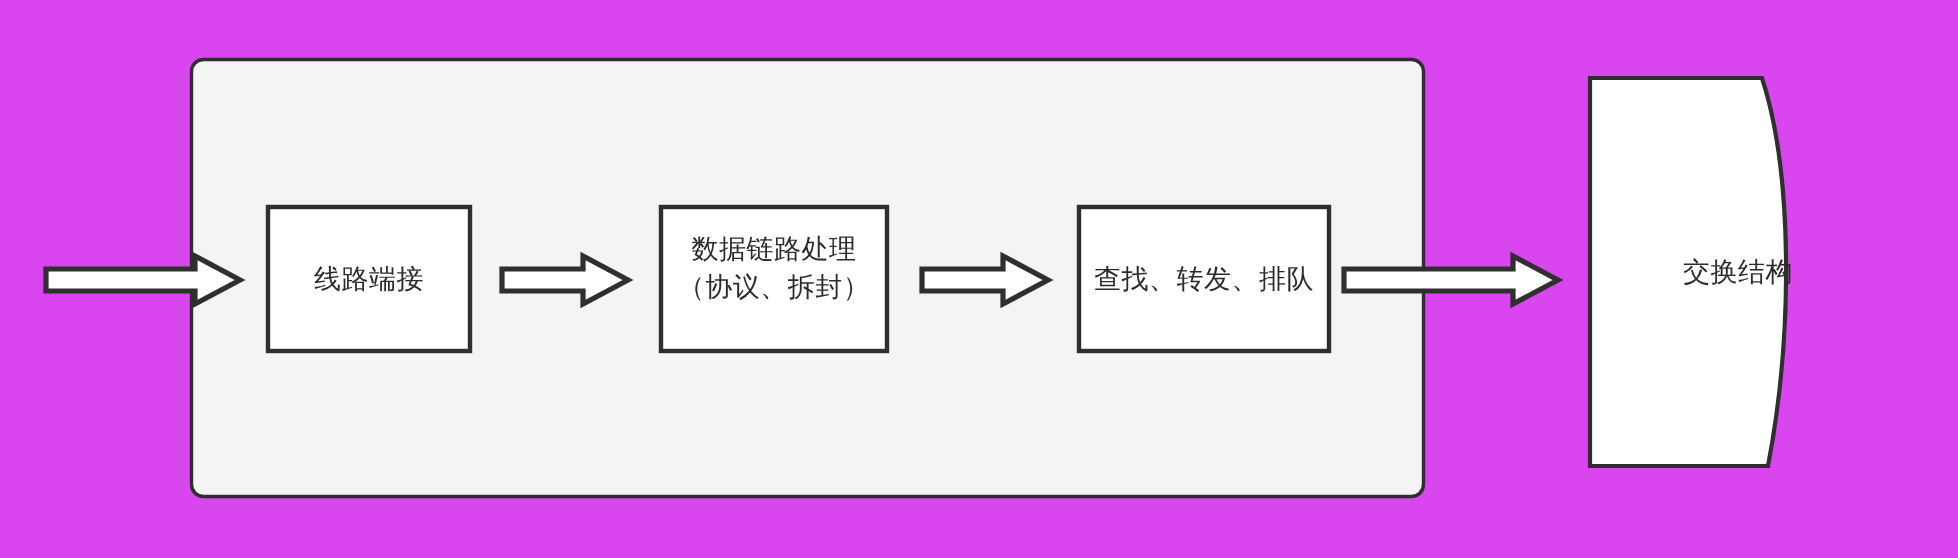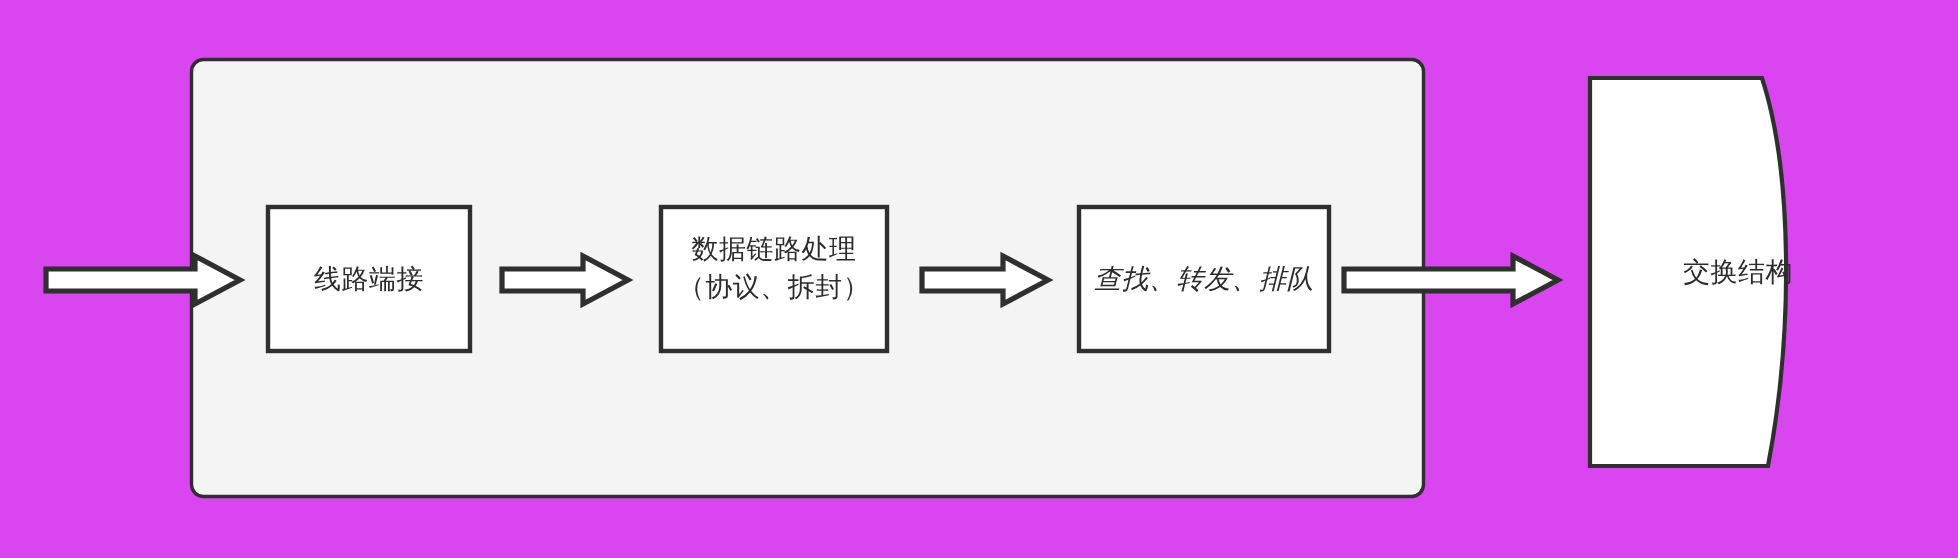--- a/index.html
+++ b/index.html
@@ -33,21 +33,21 @@
     color: #2b2b2b;
     font-size: 27px;
     line-height: 1.42;
     letter-spacing: 0.5px;
     white-space: pre-line;
     pointer-events: none;
   }
   .proc-box { position: absolute; }
   .proc-box-1 { left: 266px; top: 205px; width: 206px; height: 148px; }
   .proc-box-2 { left: 659px; top: 196px; width: 230px; height: 148px; font-family: Liberation Mono, monospace; }
-  .proc-box-3 { left: 1077px; top: 205px; width: 254px; height: 148px; font-style: italic; }
+  .proc-box-3 { left: 1077px; top: 205px; width: 254px; height: 148px; }
   .fabric-shape { position: absolute; left: 1588px; top: 76px; width: 212px; height: 392px; margin-left: 44px; }
 </style>
 </head>
 <body>
 
 <div id="stage">
 
   <svg id="canvas" viewBox="0 0 1958 558" xmlns="http://www.w3.org/2000/svg">
 
     <rect x="191.5" y="59.5" width="1232" height="437" rx="12" ry="12" fill="#f4f4f4" stroke="#2f2f2f" stroke-width="3.4"></rect>

